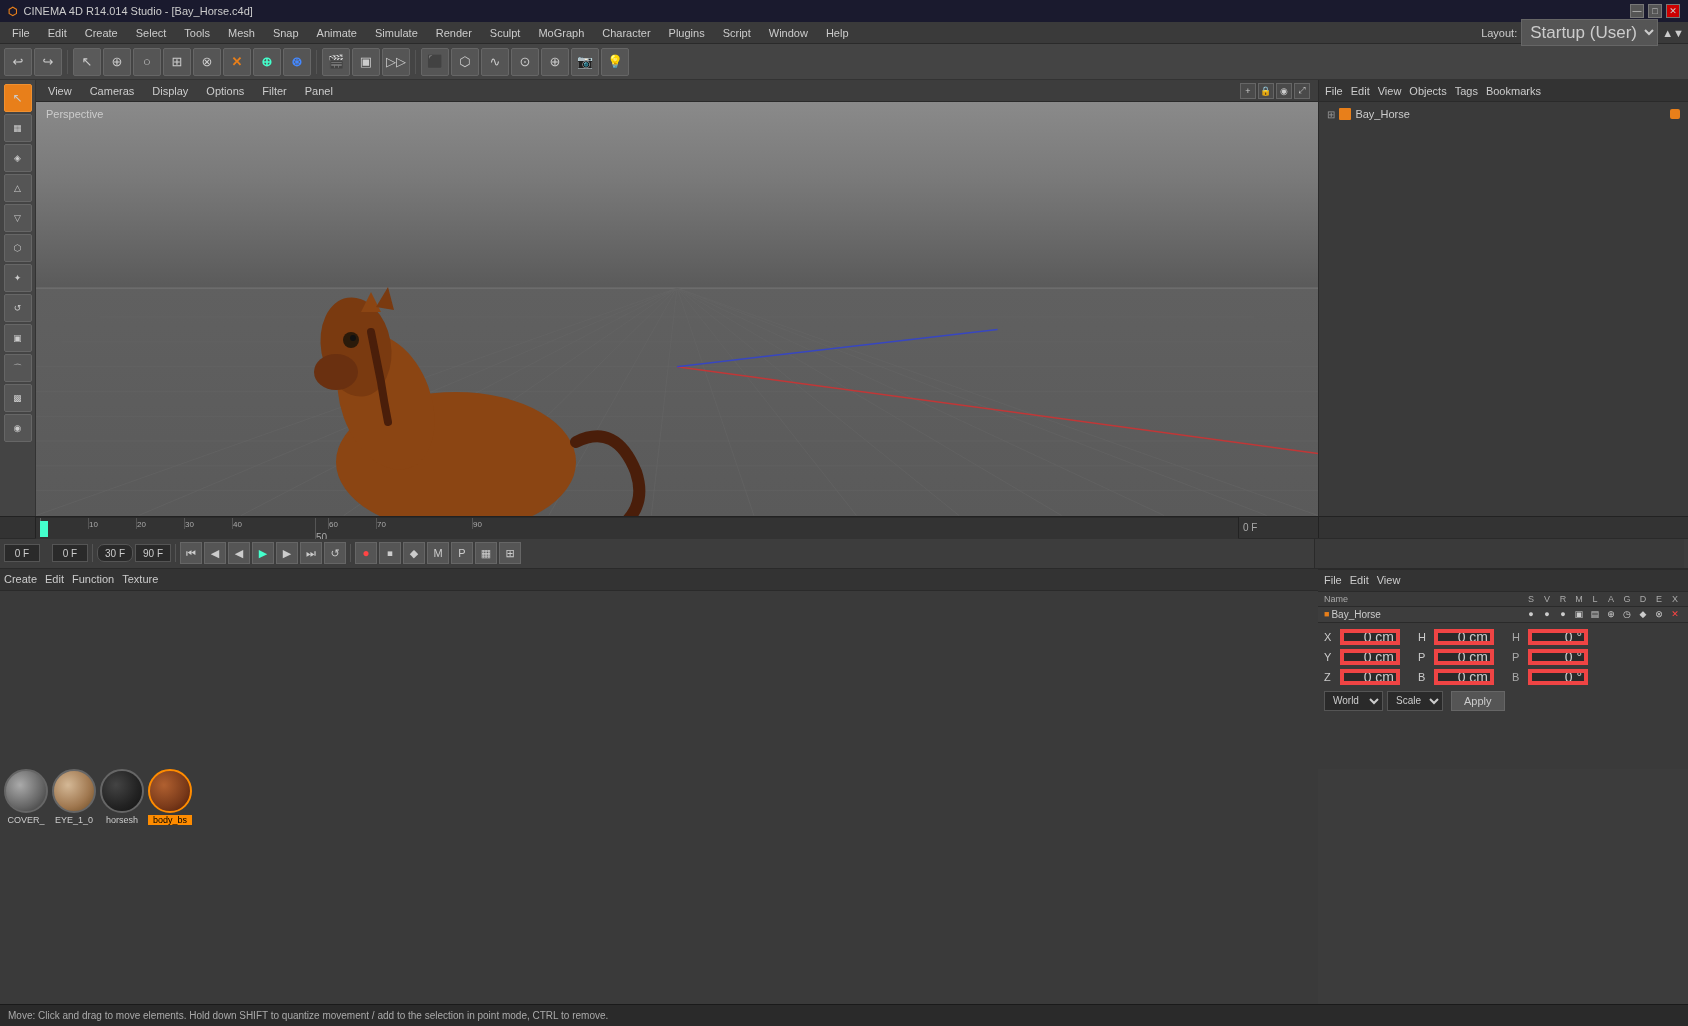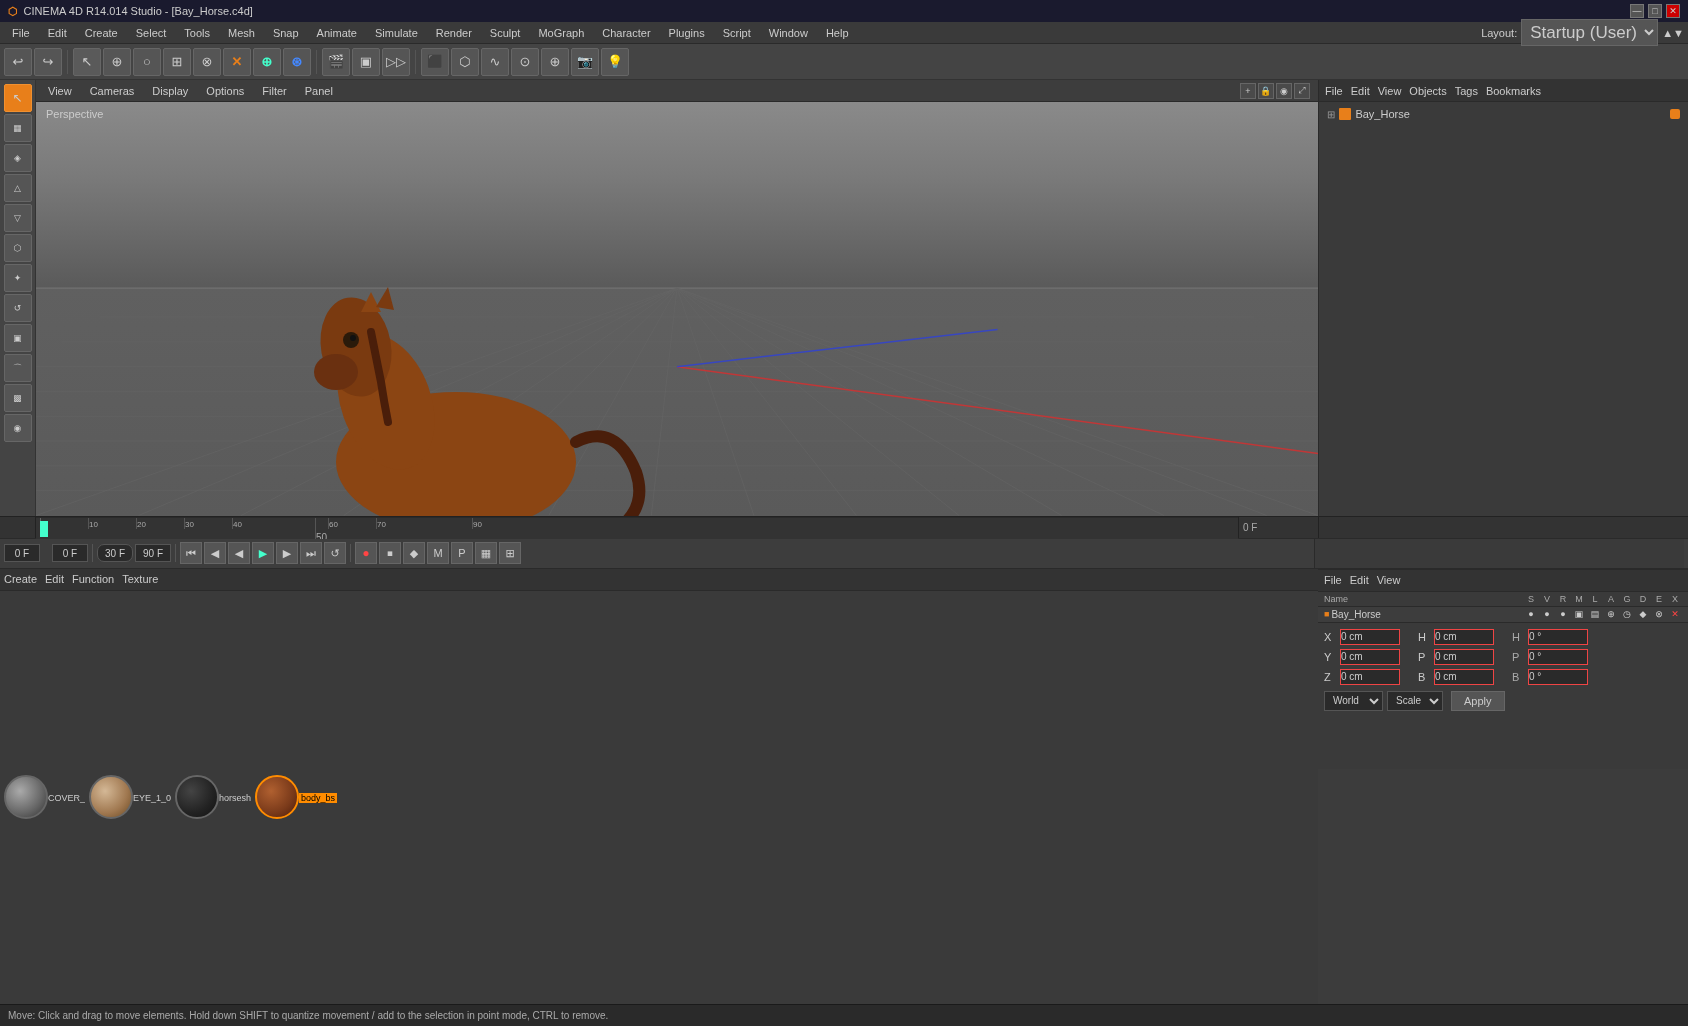--- a/index.html
+++ b/index.html
@@ -62,32 +62,32 @@
 
     
     #transport { height: 30px; background: #3d3d3d; display: flex; align-items: center; padding: 0 4px; gap: 2px; border-top: 1px solid #2a2a2a; }
     .transport-field { background: #2a2a2a; border: 1px solid #555; color: #ccc; width: 40px; height: 18px; font-size: 10px; text-align: center; }
     .transport-btn { width: 22px; height: 22px; background: #555; border: 1px solid #666; cursor: pointer; display: flex; align-items: center; justify-content: center; color: #ccc; font-size: 11px; }
     .transport-btn.play { color: #4fc; }
     .transport-separator { width: 1px; height: 18px; background: #555; margin: 0 2px; }
     #mat-toolbar { height: 22px; background: #333; display: flex; align-items: center; padding: 0 4px; gap: 8px; border-bottom: 1px solid #2a2a2a; }
     .mat-menu { color: #ccc; font-size: 11px; cursor: pointer; }
     #mat-list { display: flex; align-items: center; padding: 4px; gap: 4px; flex: 1; }
-    .mat-item { display: flex; flex-direction: row; align-items: center; cursor: pointer; }
+    .mat-item { display: flex; flex-direction: column; cursor: pointer; }
     .mat-label { font-size: 9px; color: #ccc; margin-top: 2px; max-width: 44px; overflow: hidden; text-overflow: ellipsis; white-space: nowrap; text-align: center; }
     .mat-label.selected-label { background: #ff8c00; color: #000; padding: 0 2px; }
 
     
     #right-bottom { height: 200px; background: #3a3a3a; border-top: 1px solid #2a2a2a; }
     #right-bottom-header { height: 22px; background: #333; display: flex; align-items: center; padding: 0 6px; gap: 8px; border-bottom: 1px solid #2a2a2a; }
     #right-bottom-header span { color: #ccc; font-size: 11px; cursor: pointer; }
     #coords-area { padding: 6px; }
     .coord-row { display: flex; align-items: center; gap: 4px; margin-bottom: 4px; }
     .coord-label { color: #ccc; font-size: 11px; width: 12px; }
-    .coord-field { background: #2a2a2a; border: 1px solid #ef4444; color: #ccc; width: 60px; height: 16px; font-size: 10px; padding-right: 2px; }
+    .coord-field { background: #2a2a2a; border: 4px solid #ef4444; color: #ccc; width: 60px; height: 16px; font-size: 14px; text-align: right; padding-right: 2px; }
     .coord-unit { color: #999; font-size: 10px; }
     #coord-dropdowns { display: flex; gap: 4px; margin-top: 6px; }
     .coord-dropdown { background: #2a2a2a; border: 1px solid #555; color: #ccc; font-size: 10px; padding: 2px 4px; cursor: pointer; }
     #apply-btn { background: #555; border: 1px solid #666; color: #ccc; font-size: 11px; padding: 3px 12px; cursor: pointer; margin-left: 4px; }
 
     
     #status-bar { height: 22px; background: #2a2a2a; display: flex; align-items: center; padding: 0 8px; border-top: 1px solid #1a1a1a; }
     .status-text { color: #aaa; font-size: 10px; }
     .vp-corner-btn { width: 16px; height: 16px; background: rgba(80,80,80,0.7); border: 1px solid #666; cursor: pointer; display: flex; align-items: center; justify-content: center; color: #ccc; font-size: 9px; }
   </style>

